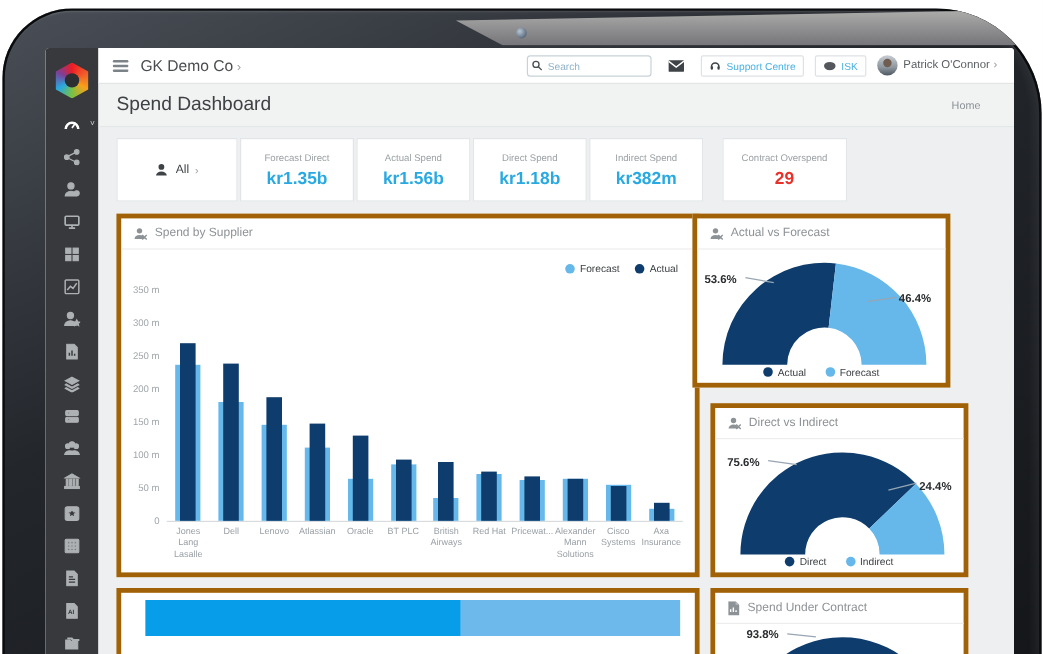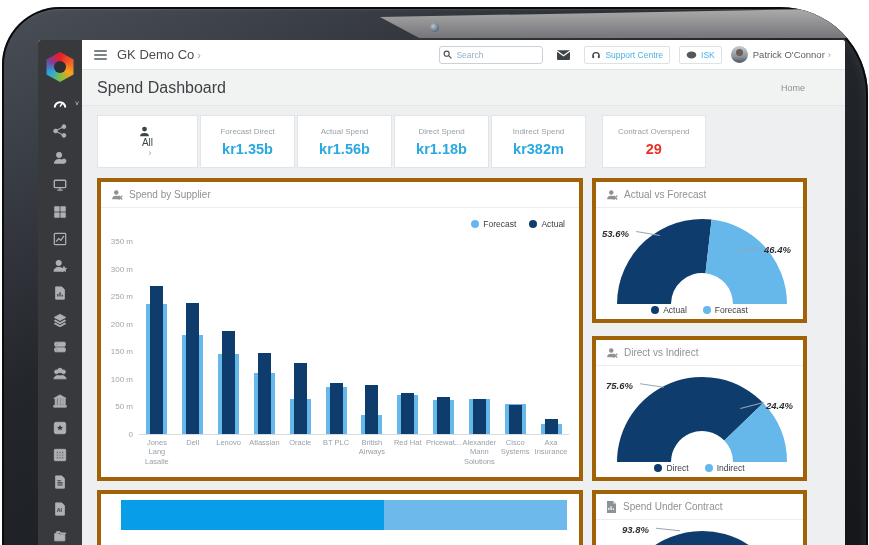--- a/index.html
+++ b/index.html
@@ -52,67 +52,67 @@
   .avatar { width:17px; height:17px; border-radius:50%; margin-right:5px; position:relative; overflow:hidden;
     background:linear-gradient(180deg,#c8cdd2 0%,#8d969e 60%,#4d565e 100%); cursor:pointer; }
   .avatar::after { content:""; position:absolute; left:5px; top:3px; width:7px; height:7px; border-radius:50%; background:#6e5d50; }
   .user-name { font-size:9.5px; color:#5a5e61; margin-right:14px; cursor:pointer; white-space:nowrap; }
   .user-name .chev { color:#9aa0a4; margin-left:3px; }
 
   
   .pagebar { position:absolute; left:44px; top:30px; right:0; height:36px; background:#f1f2f2; border-bottom:1px solid #e5e6e7;
     display:flex; align-items:center; }
   .page-title { font-size:16px; color:#3f4245; margin-left:15px; font-weight:400; }
-  .home-link { margin-left:auto; margin-right:40px; font-size:9px; color:#8b9196; cursor:pointer; }
+  .home-link { margin-left:auto; margin-right:28px; font-size:9px; color:#8b9196; cursor:pointer; }
 
   
   .content { position:absolute; left:44px; top:66px; right:0; bottom:0; background:#edeff0; overflow:hidden; }
 
   
   .kpi-row { position:absolute; left:15px; top:9px; width:710px; height:53px; display:flex; }
   .kpi-cell { background:#fff; border:1px solid #e2e5e7; height:100%; display:flex; flex-direction:column;
     align-items:center; justify-content:center; }
-  .kpi-all { width:101px; flex-direction:column; cursor:pointer; }
+  .kpi-all { width:101px; flex-direction:row; cursor:pointer; }
   .kpi-all svg { margin-right:6px; }
   .kpi-all-label { font-size:10px; color:#3e4347; }
   .kpi-all .chev { font-size:9px; color:#9aa0a4; margin-left:5px; }
   .kpi-spend { width:95px; margin-left:2px; }
   .kpi-gap { width:14px; }
   .kpi-over { width:103.5px; margin-left:2px; }
   .kpi-label { font-size:8px; color:#9ba1a5; margin-bottom:5px; }
   .kpi-value { font-size:14.5px; font-weight:700; }
   .kpi-blue { color:#29a9e1; }
   .kpi-red  { color:#e8312a; }
 
   
   .panel { position:absolute; background:#fff; border:4px solid #a16207; }
   .panel-head { height:26px; border-bottom:1px solid #ededee; display:flex; align-items:center; padding:0 10px; }
   .panel-head svg { margin-right:6px; }
   .panel-title { font-size:10px; color:#8d9296; }
   .panel-body { position:relative; width:100%; height:calc(100% - 26px); }
 
   .p-supplier { left:15px; top:72px;  width:486px; height:303px; }
-  .p-avf      { left:510px; top:72px;  width:215px; height:145px; }
+  .p-avf      { left:495px; top:72px;  width:215px; height:145px; }
   .p-dvi      { left:510px; top:230px; width:215px; height:145px; }
   .p-type     { left:15px; top:384px; width:486px; height:150px; }
   .p-contract { left:510px; top:384px; width:215px; height:150px; }
 
   
   .legend-row { position:absolute; top:11px; right:14px; display:flex; gap:13px; }
   .legend-item { display:flex; align-items:center; font-size:8.5px; color:#3c4043; cursor:pointer; }
   .legend-dot { width:8px; height:8px; border-radius:50%; margin-right:4px; }
   .ytick { position:absolute; left:2px; width:30px; text-align:right; font-size:8px; color:#a0a6aa; }
   .baseline { position:absolute; left:38px; top:226px; width:430px; height:1px; background:#d9dcde; }
   .bar-group { position:absolute; bottom:0; }
   .bar { position:absolute; bottom:0; cursor:pointer; }
   .cat-row { position:absolute; left:38px; top:230px; width:430px; display:flex; }
   .cat-label { flex:1; text-align:center; font-size:7.5px; color:#9aa0a6; line-height:1.25; }
 
   
-  .gauge-label { position:absolute; font-size:9.5px; font-weight:700; color:#2b2e30;font-style:italic; }
+  .gauge-label { position:absolute; font-size:9.5px; font-weight:700; color:#2b2e30; }
   .gauge-line { position:absolute; height:1px; background:#97a6b2; }
   .gauge-legend { position:absolute; left:0; right:0; bottom:4px; display:flex; justify-content:center; gap:16px; }
 
   
   .stack-bar { position:absolute; left:20px; top:6px; width:446px; height:30px; display:flex; overflow:hidden; }
   .stack-seg { height:100%; cursor:pointer; }
 </style>
 </head>
 <body>
 

